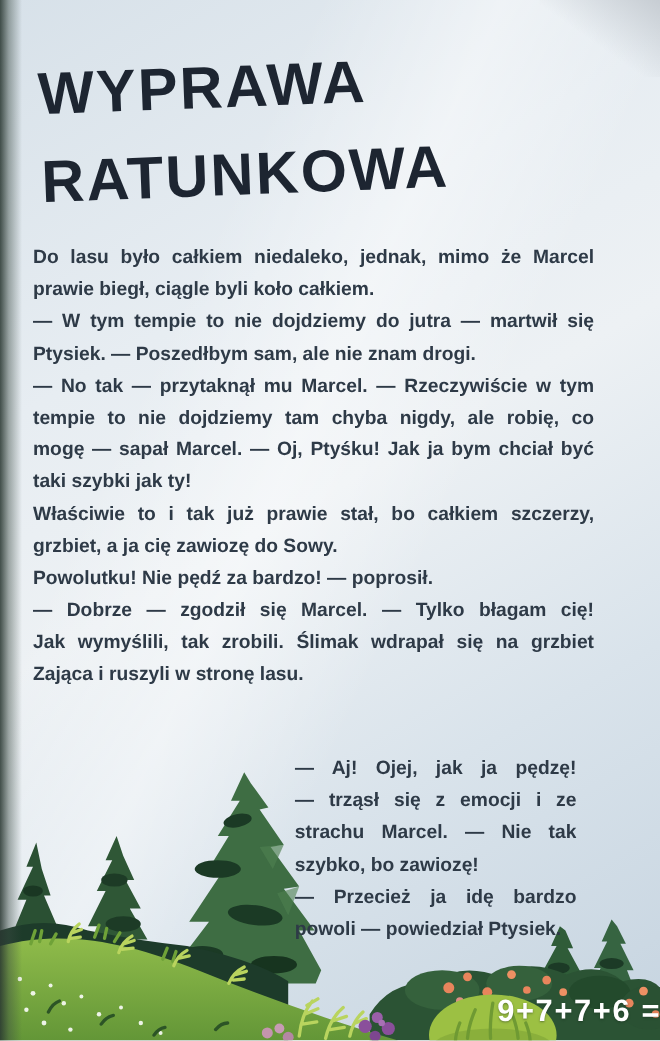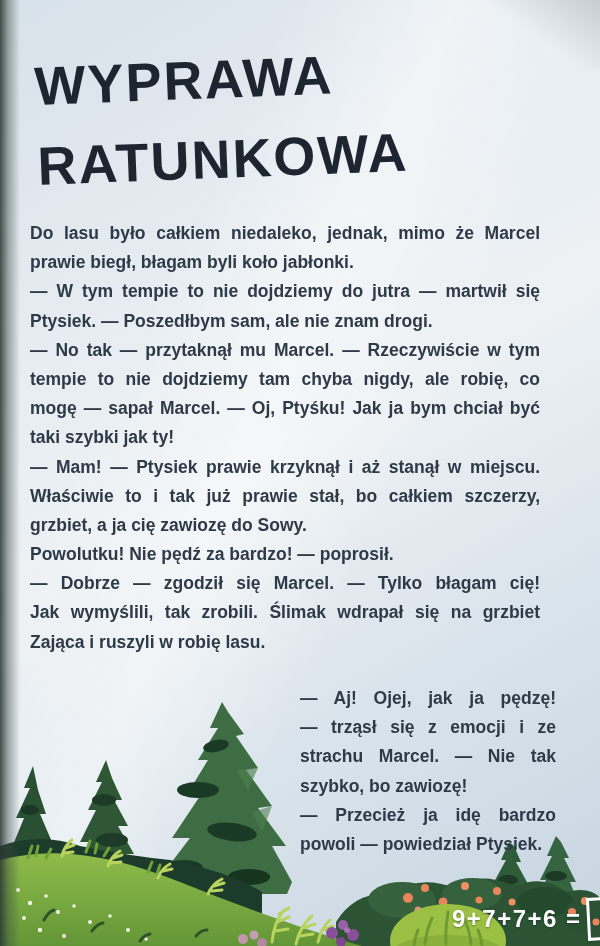--- a/index.html
+++ b/index.html
@@ -16,26 +16,26 @@
 
   .title{position:absolute;left:33px;top:46px;z-index:3;color:#1d2531;
          font-weight:900;font-size:54px;letter-spacing:2px;line-height:80px;
          transform:rotate(-2.2deg);transform-origin:left top;}
   .title .tl{white-space:nowrap;}
 
   .story{position:absolute;z-index:3;color:#2e3a47;font-weight:bold;font-size:17.5px;}
   .story .line{height:29.2px;line-height:29.2px;white-space:nowrap;overflow:visible;}
   .story .line.just{white-space:normal;text-align:justify;text-align-last:justify;overflow:hidden;}
   #main-text{left:30px;top:219px;width:510px;}
-  #wrap-text{left:300px;top:684px;width:256px;}
+  #wrap-text{left:268px;top:684px;width:256px;}
 
   .illustration{position:absolute;left:0;top:650px;width:600px;height:296px;z-index:2;}
 
   .math{position:absolute;left:452px;top:897px;z-index:4;display:flex;align-items:center;}
-  .math-text{color:#ffffff;font-weight:900;font-size:24px;letter-spacing:1.5px;
+  .math-text{color:#ffffff;font-weight:900;font-size:28px;letter-spacing:1.5px;
              text-shadow:0 1px 2px rgba(20,40,25,0.45);white-space:nowrap;}
   .math-box{width:33px;height:37px;border:3px solid #ffffff;margin-left:5px;
             transform:rotate(-3deg);box-shadow:0 1px 2px rgba(20,40,25,0.3);}
 </style>
 </head>
 <body>
 
 <div class="page"></div>
 <div class="sheen"></div>
 <div class="corner-shade"></div>
@@ -160,34 +160,33 @@
 
 <div class="gutter"></div>
 
 <div class="title">
   <div class="tl">WYPRAWA</div>
   <div class="tl">RATUNKOWA</div>
 </div>
 
 <div id="main-text" class="story">
     <div class="line just">Do lasu było całkiem niedaleko, jednak, mimo że Marcel</div>
-    <div class="line">prawie biegł, błagam byli koło jabłonki.</div>
+    <div class="line">prawie biegł, ciągle byli koło całkiem.</div>
     <div class="line just">— W tym tempie to nie dojdziemy do jutra — martwił się</div>
     <div class="line">Ptysiek. — Poszedłbym sam, ale nie znam drogi.</div>
     <div class="line just">— No tak — przytaknął mu Marcel. — Rzeczywiście w tym</div>
     <div class="line just">tempie to nie dojdziemy tam chyba nigdy, ale robię, co</div>
     <div class="line just">mogę — sapał Marcel. — Oj, Ptyśku! Jak ja bym chciał być</div>
     <div class="line">taki szybki jak ty!</div>
-    <div class="line just">— Mam! — Ptysiek prawie krzyknął i aż stanął w miejscu.</div>
     <div class="line just">Właściwie to i tak już prawie stał, bo całkiem szczerzy,</div>
     <div class="line">grzbiet, a ja cię zawiozę do Sowy.</div>
     <div class="line">Powolutku! Nie pędź za bardzo! — poprosił.</div>
     <div class="line just">— Dobrze — zgodził się Marcel. — Tylko błagam cię!</div>
     <div class="line just">Jak wymyślili, tak zrobili. Ślimak wdrapał się na grzbiet</div>
-    <div class="line">Zająca i ruszyli w robię lasu.</div>
+    <div class="line">Zająca i ruszyli w stronę lasu.</div>
   </div>
 
 <div id="wrap-text" class="story">
     <div class="line just">— Aj! Ojej, jak ja pędzę!</div>
     <div class="line just">— trząsł się z emocji i ze</div>
     <div class="line just">strachu Marcel. — Nie tak</div>
     <div class="line">szybko, bo zawiozę!</div>
     <div class="line just">— Przecież ja idę bardzo</div>
     <div class="line">powoli — powiedział Ptysiek.</div>
   </div>

